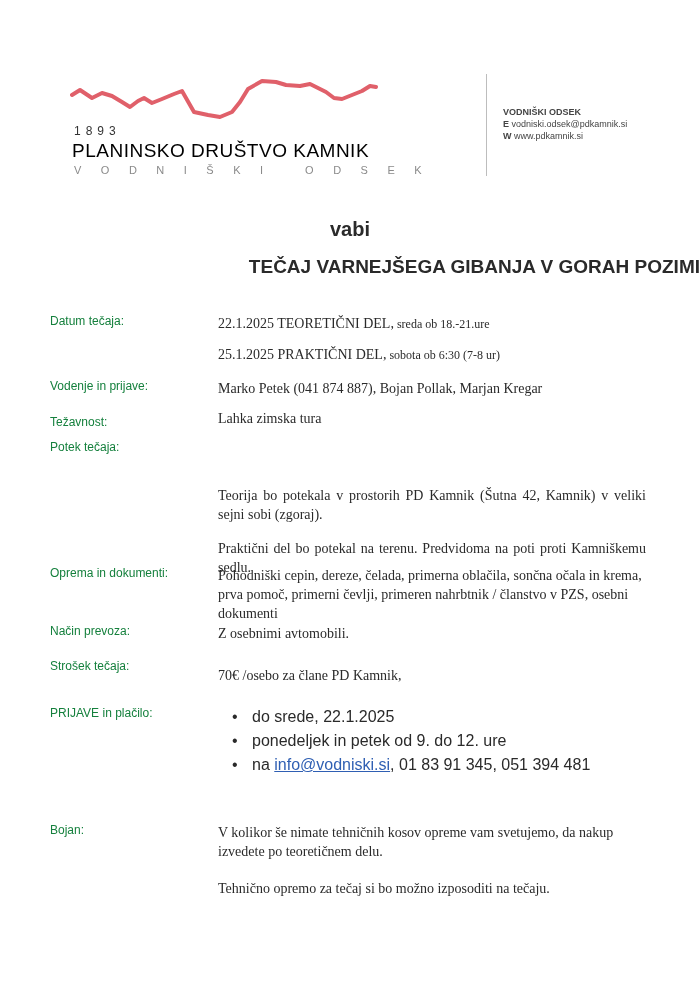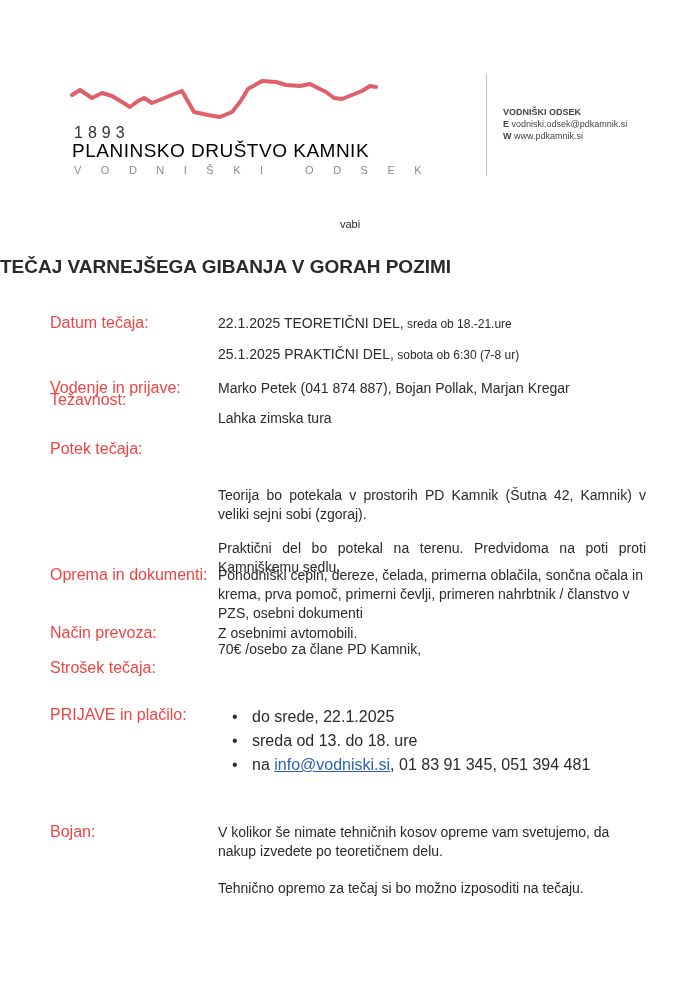--- a/index.html
+++ b/index.html
@@ -3,32 +3,32 @@
 <meta charset="utf-8">
 <style>
   html, body { margin: 0; padding: 0; background: #ffffff; }
   body {
     width: 700px; height: 989px; position: relative; overflow: hidden;
     font-family: "Liberation Sans", sans-serif; color: #2a2a2a;
   }
   .abs { position: absolute; }
   
   #mountain { position: absolute; left: 70px; top: 72px; width: 320px; height: 60px; }
-  .year { left: 74px; top: 124px; font-size: 16px; letter-spacing: 5px; color: #333; }
+  .year { left: 74px; top: 124px; font-size: 12px; letter-spacing: 5px; color: #333; }
   .org { left: 72px; top: 140px; font-size: 19px; letter-spacing: 0.5px; color: #000000; }
   .sub { left: 74px; top: 164px; font-size: 11px; letter-spacing: 19.5px; color: #8a8a8a; }
   .vline { left: 486px; top: 74px; width: 1px; height: 102px; background: #bdbdbd; }
   .contact { left: 503px; top: 106px; font-size: 9px; line-height: 12px; color: #444; }
   .contact b { font-weight: bold; }
   
-  .vabi { left: 0; width: 700px; top: 218px; text-align: center; font-size: 11px; color: #2a2a2a; }
-  .title { left: 0; width: 700px; top: 256px; text-align: left; font-size: 19px; font-weight: bold; color: #2a2a2a; }
+  .vabi { left: 0; width: 700px; top: 218px; text-align: center; font-size: 20px; color: #2a2a2a; font-weight: bold; }
+  .title { left: 0; width: 700px; top: 256px; text-align: right; font-size: 19px; font-weight: bold; color: #2a2a2a; }
   
-  .label { left: 50px; font-size: 16px; color: #ef4444; }
-  .val { left: 218px; font-size: 14px; line-height: 19px; color: #2a2a2a; }
+  .label { left: 50px; font-size: 12px; color: #15803d; }
+  .val { left: 218px; font-size: 14px; line-height: 19px; color: #2a2a2a; font-family: Liberation Serif, serif; }
   .just { width: 428px; text-align: justify; margin-top: 41px; }
   .small { font-size: 12px; }
   .bullets { left: 232px; font-size: 16px; line-height: 21px; color: #2a2a2a; }
   .bullet-row { position: relative; padding-left: 20px; }
   .bullet-row .dot { position: absolute; left: 0; top: 0; }
   .link { color: #2f5fb3; text-decoration: underline; }
 </style>
 </head>
 <body>
 
@@ -48,43 +48,43 @@
 <div class="abs vabi">vabi</div>
 <div class="abs title">TEČAJ VARNEJŠEGA GIBANJA V GORAH POZIMI</div>
 
 <div class="abs label" style="top:314px">Datum tečaja:</div>
 <div class="abs val" style="top:314px"><span>22.1.2025 TEORETIČNI DEL,</span><span class="small"> sreda ob 18.-21.ure</span></div>
 <div class="abs val" style="top:345px"><span>25.1.2025 PRAKTIČNI DEL,</span><span class="small"> sobota ob 6:30 (7-8 ur)</span></div>
 
 <div class="abs label" style="top:379px">Vodenje in prijave:</div>
 <div class="abs val" style="top:379px">Marko Petek (041 874 887), Bojan Pollak, Marjan Kregar</div>
 
-<div class="abs label" style="top:391px">Težavnost:</div>
+<div class="abs label" style="top:415px">Težavnost:</div>
 <div class="abs val" style="top:409px">Lahka zimska tura</div>
 
 <div class="abs label" style="top:440px">Potek tečaja:</div>
 <div class="abs val just" style="top:445px">Teorija bo potekala v prostorih PD Kamnik (Šutna 42, Kamnik) v veliki sejni sobi (zgoraj).</div>
 <div class="abs val just" style="top:498px">Praktični del bo potekal na terenu. Predvidoma na poti proti Kamniškemu sedlu.</div>
 
 <div class="abs label" style="top:566px">Oprema in dokumenti:</div>
 <div class="abs val" style="top:566px; width:430px;">Pohodniški cepin, dereze, čelada, primerna oblačila, sončna očala in krema, prva pomoč, primerni čevlji, primeren nahrbtnik / članstvo v PZS, osebni dokumenti</div>
 
 <div class="abs label" style="top:624px">Način prevoza:</div>
 <div class="abs val" style="top:624px">Z osebnimi avtomobili.</div>
 
 <div class="abs label" style="top:659px">Strošek tečaja:</div>
-<div class="abs val" style="top:640px">
+<div class="abs val" style="top:666px">
   <div>70€ /osebo za člane PD Kamnik,</div>
 </div>
 
 <div class="abs label" style="top:706px">PRIJAVE in plačilo:</div>
 <div class="abs bullets" style="top:706px">
   <div class="bullet-row"><span class="dot">•</span><span>do srede, 22.1.2025</span></div>
   <div class="bullet-row" style="margin-top:3px">
       <span class="dot">•</span>
-    <div>sreda od 13. do 18. ure</div>
+    <div>ponedeljek in petek od 9. do 12. ure</div>
   </div>
   <div class="bullet-row" style="margin-top:3px"><span class="dot">•</span><span>na </span><span class="link">info@vodniski.si</span><span>, 01 83 91 345, 051 394 481</span></div>
 </div>
 
 <div class="abs label" style="top:823px">Bojan:</div>
 <div class="abs val" style="top:823px; width:430px;">V kolikor še nimate tehničnih kosov opreme vam svetujemo, da nakup izvedete po teoretičnem delu.</div>
 <div class="abs val" style="top:879px">Tehnično opremo za tečaj si bo možno izposoditi na tečaju.</div>
 
 </body></html>

